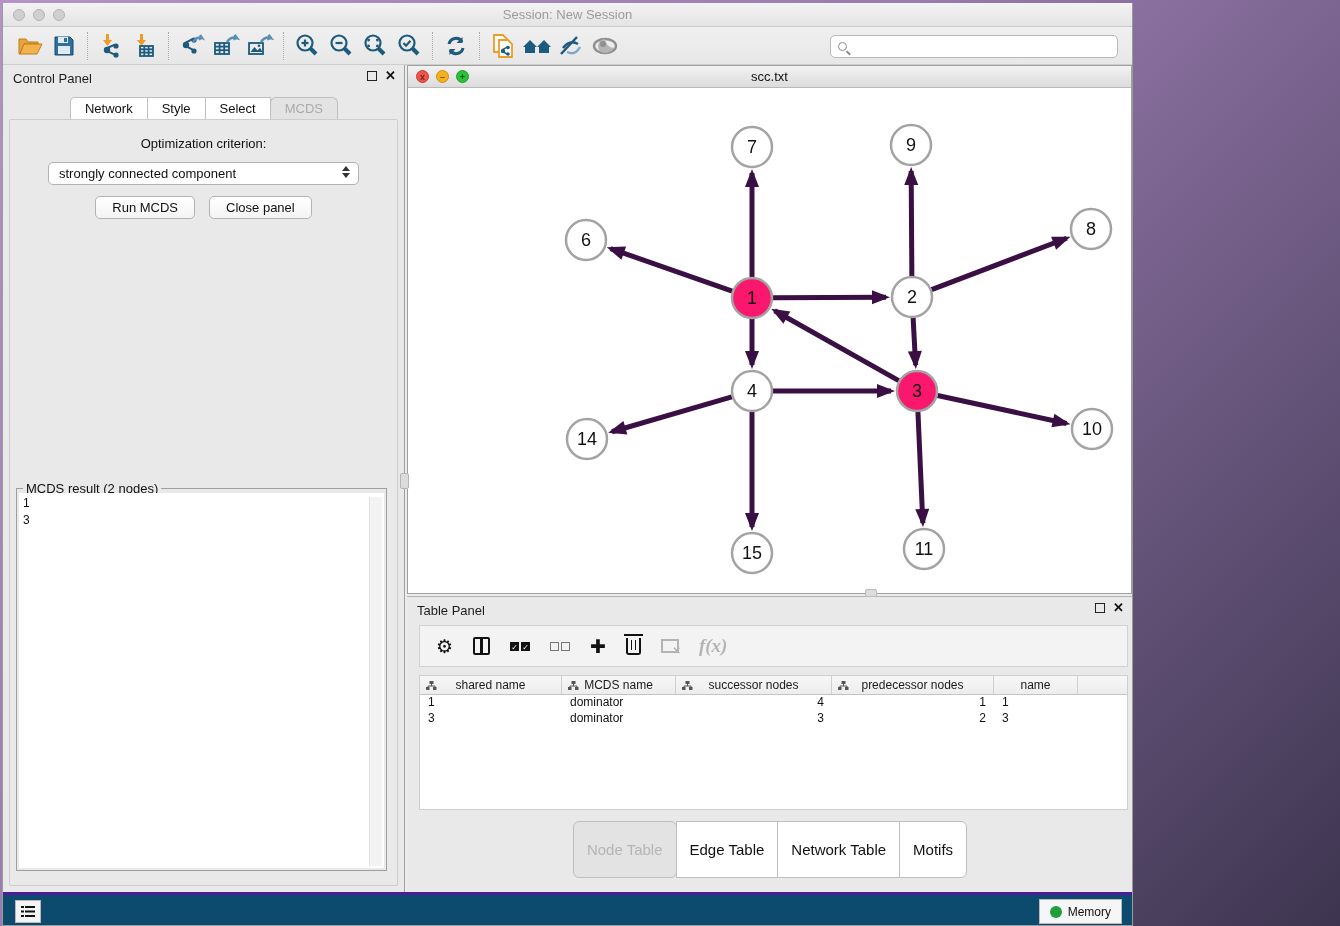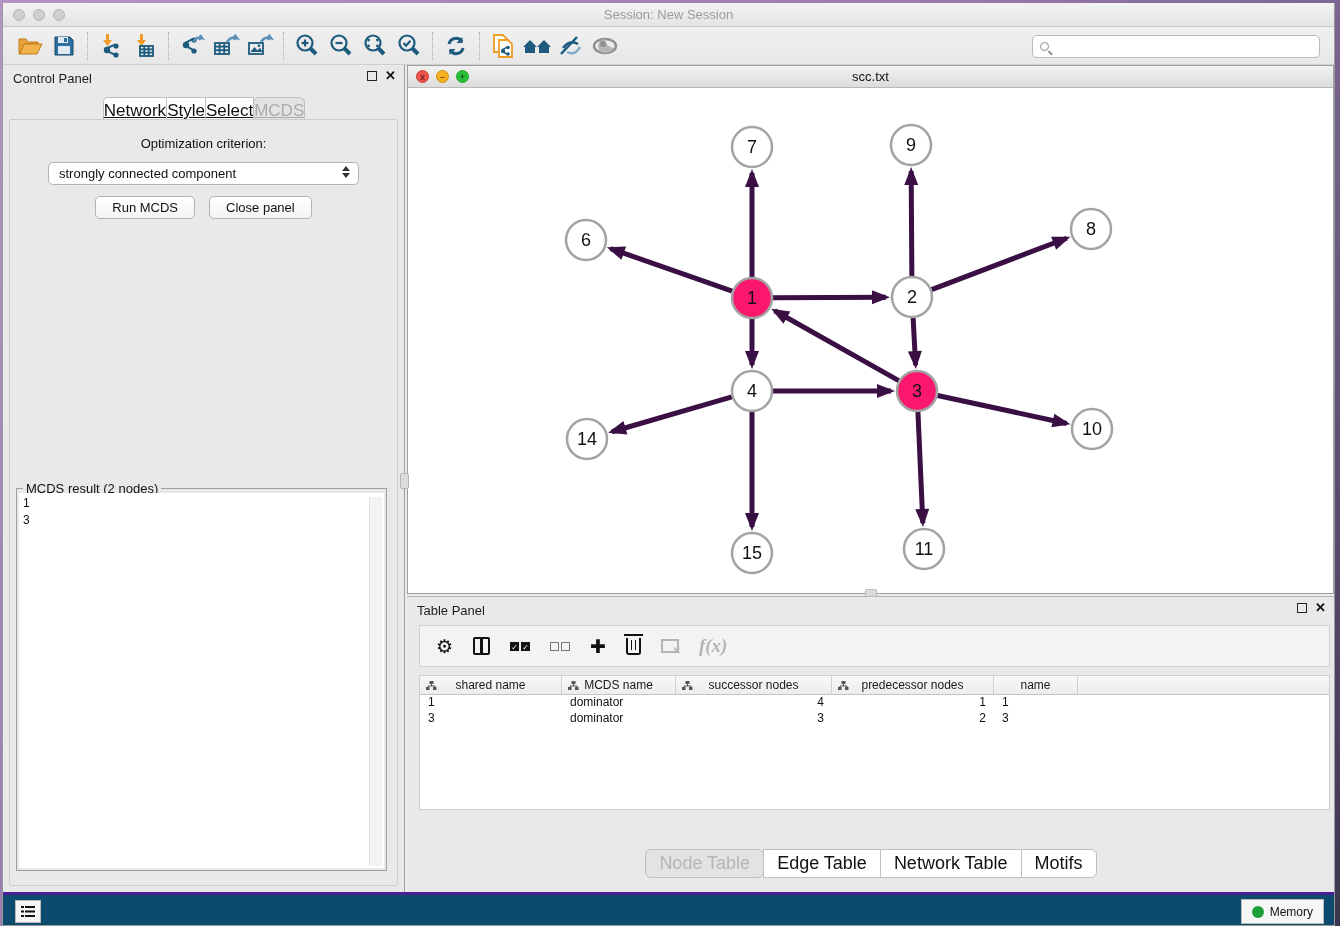--- a/index.html
+++ b/index.html
@@ -1,20 +1,20 @@
 <!DOCTYPE html>
 <html><head>
 <meta charset="utf-8">
 <style>
   * { margin:0; padding:0; box-sizing:border-box; }
   html,body { width:1340px; height:926px; overflow:hidden;
     font-family:"Liberation Sans", sans-serif; }
   body { background:linear-gradient(135deg,#b493c6 0%,#9a7cb0 40%,#3d3550 100%); position:relative; }
 
-  .app { position:absolute; left:2px; top:3px; width:1333px; height:923px;
+  .app { position:absolute; left:2px; top:3px; width:1131px; height:923px;
     background:#ececec; border:1px solid #9a9a9a; border-top:none; display:block; }
 
   
   .titlebar { position:absolute; left:0; top:0; right:0; height:24px;
     background:linear-gradient(#f3f3f3,#e4e4e4); border-bottom:1px solid #c9c9c9; }
   .traffic { position:absolute; left:10px; top:6px; display:flex; gap:8px; }
   .traffic .dot { width:12px; height:12px; border-radius:50%; background:#cfcfcf; border:1px solid #b5b5b5; }
   .win-title { position:absolute; left:0; right:0; top:4px; text-align:center;
     font-size:13px; color:#9b9b9b; }
 
@@ -36,22 +36,22 @@
   
   .control-panel { position:absolute; left:0; top:62px; width:402px; bottom:33px;
     background:#e9e9e9; border-right:1px solid #9f9f9f; }
   .panel-head { position:relative; height:26px; }
   .panel-head .ph-title { position:absolute; left:10px; top:6px; font-size:13px; color:#1d1d1d; }
   .ph-icons { position:absolute; right:8px; top:6px; display:flex; gap:8px; align-items:center; }
   .float-box { width:10px; height:10px; border:1.6px solid #222; }
   .close-x { font-size:13px; font-weight:bold; color:#111; line-height:10px; }
 
   .tabs-row { position:absolute; left:0; right:0; top:32px; display:flex; justify-content:center; }
-  .tab { font-size:17px; padding:3px 0; background:#fff; border:1px solid #bfbfbf;
-    border-bottom:none; color:#111; margin-right:-1px;text-decoration:underline; }
+  .tab { font-size:13px; padding:3px 14px; background:#fff; border:1px solid #bfbfbf;
+    border-bottom:none; color:#111; margin-right:-1px; }
   .tab:first-child { border-top-left-radius:5px; }
   .tab.selected { background:#e3e3e3; color:#ababab; border-radius:6px 6px 0 0; }
 
   .tab-content { position:absolute; left:6px; right:6px; top:54px; bottom:6px;
     background:#e9e9e9; border:1px solid #cdcdcd; border-radius:2px; }
   .opt-label { text-align:center; margin-top:16px; font-size:13px; color:#111; }
   .dropdown { position:absolute; left:38px; right:38px; top:42px; height:23px; background:#fff;
     border:1px solid #b3b3b3; border-radius:5px; font-size:13px; color:#111;
     display:flex; align-items:center; padding-left:10px; }
   .dd-arrows { position:absolute; right:8px; top:3px; display:flex; flex-direction:column; gap:2px; }
@@ -117,21 +117,21 @@
   .dt-header { display:flex; height:19px; background:linear-gradient(#f7f7f7,#ededed);
     border-bottom:1px solid #c4c4c4; }
   .dt-hcell { position:relative; border-right:1px solid #d0d0d0; font-size:12px; color:#1a1a1a;
     display:flex; align-items:center; justify-content:center; }
   .tree-ic { position:absolute; left:6px; top:4px; width:11px; height:10px; }
   .dt-row { display:flex; height:16px; font-size:12px; color:#111; }
   .dt-cell { padding:0 8px; overflow:hidden; white-space:nowrap; }
   .dt-cell.num { text-align:right; }
 
   .tp-tabs { position:absolute; left:0; right:0; bottom:14px; display:flex; justify-content:center; }
-  .tp-tab { font-size:18px; padding:3px 13px; background:#fff; border:1px solid #bfbfbf;
+  .tp-tab { font-size:15px; padding:19px 13px; background:#fff; border:1px solid #bfbfbf;
     margin-right:-1px; color:#111; }
   .tp-tab:first-child { border-radius:6px 0 0 6px; }
   .tp-tab:last-child { border-radius:0 6px 6px 0; }
   .tp-tab.selected { background:#e3e3e3; color:#b5b5b5; border-radius:6px; }
 
   
   .statusbar { position:absolute; left:0; right:0; bottom:0; height:33px; background:#0c4a6e;
     border-top:3px solid #4c1d95; }
   .list-btn { position:absolute; left:12px; top:5px; width:26px; height:23px; background:#f4f4f4;
     border:1px solid #b9b9b9; display:flex; align-items:center; justify-content:center; }

